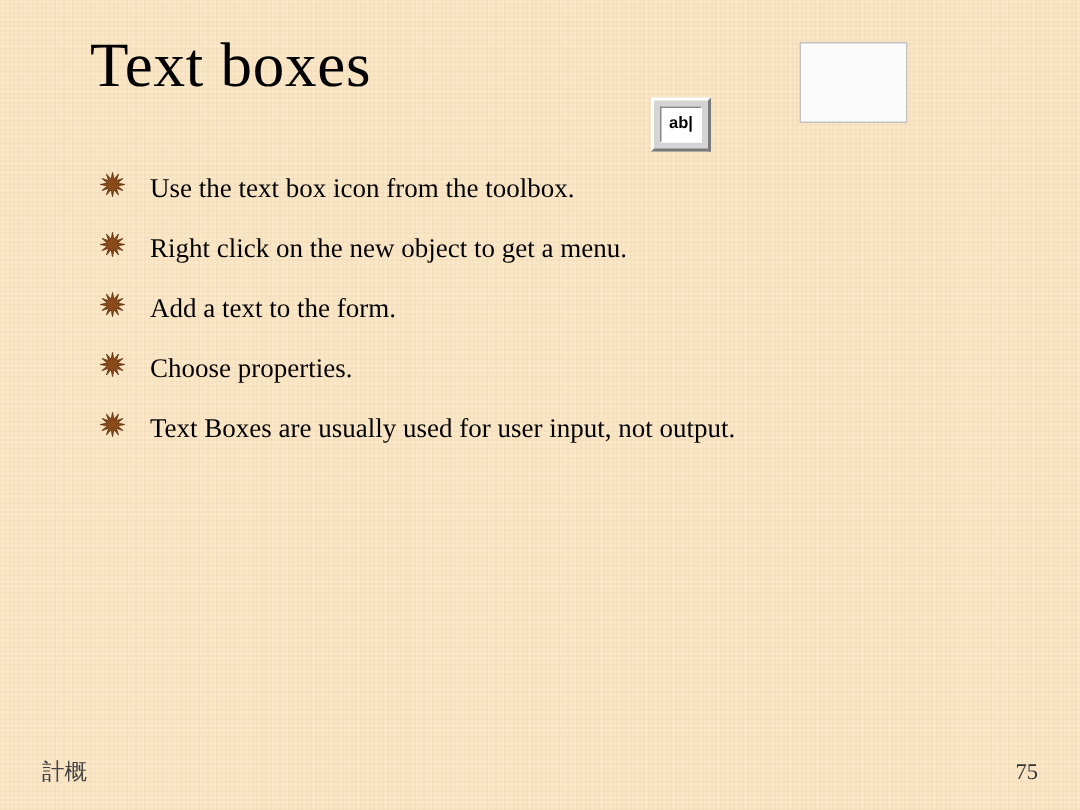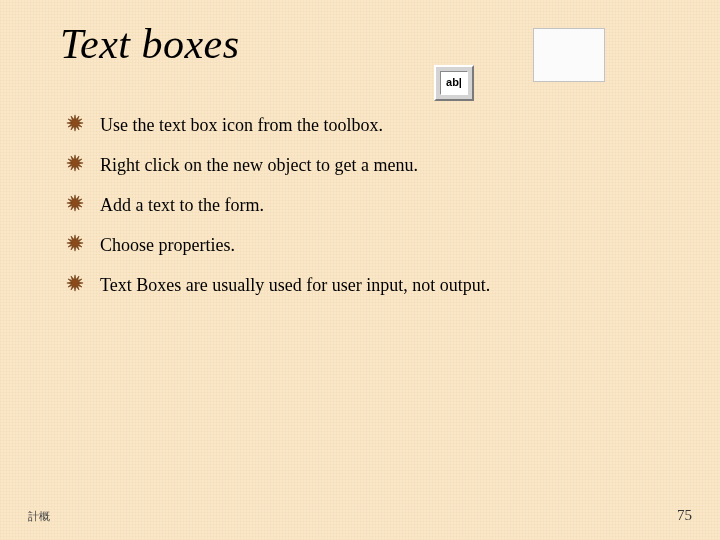--- a/index.html
+++ b/index.html
@@ -20,21 +20,20 @@
     box-sizing: border-box;
   }
 
   .title {
     position: absolute;
     left: 60px;
     top: 20px;
     font-size: 42px;
     font-weight: normal;
     letter-spacing: 0.5px;
-    font-style: italic;
   }
 
   .toolbox {
     position: absolute;
     right: 130px;
     top: 36px;
     width: 40px;
     height: 36px;
     background: #d4d4d4;
     border-top: 2px solid #fff;
@@ -105,21 +104,21 @@
   .text {
     font-size: 18px;
     line-height: 34px;
     flex: 1 1 auto;
   }
 
   .footer-left {
     position: absolute;
     left: 28px;
     bottom: 16px;
-    font-size: 11px;
+    font-size: 15px;
     color: #444;
     font-family: Liberation Mono, monospace;
     transform-origin: left bottom;
   }
   .footer-right {
     position: absolute;
     right: 28px;
     bottom: 16px;
     font-size: 15px;
     color: #333;

